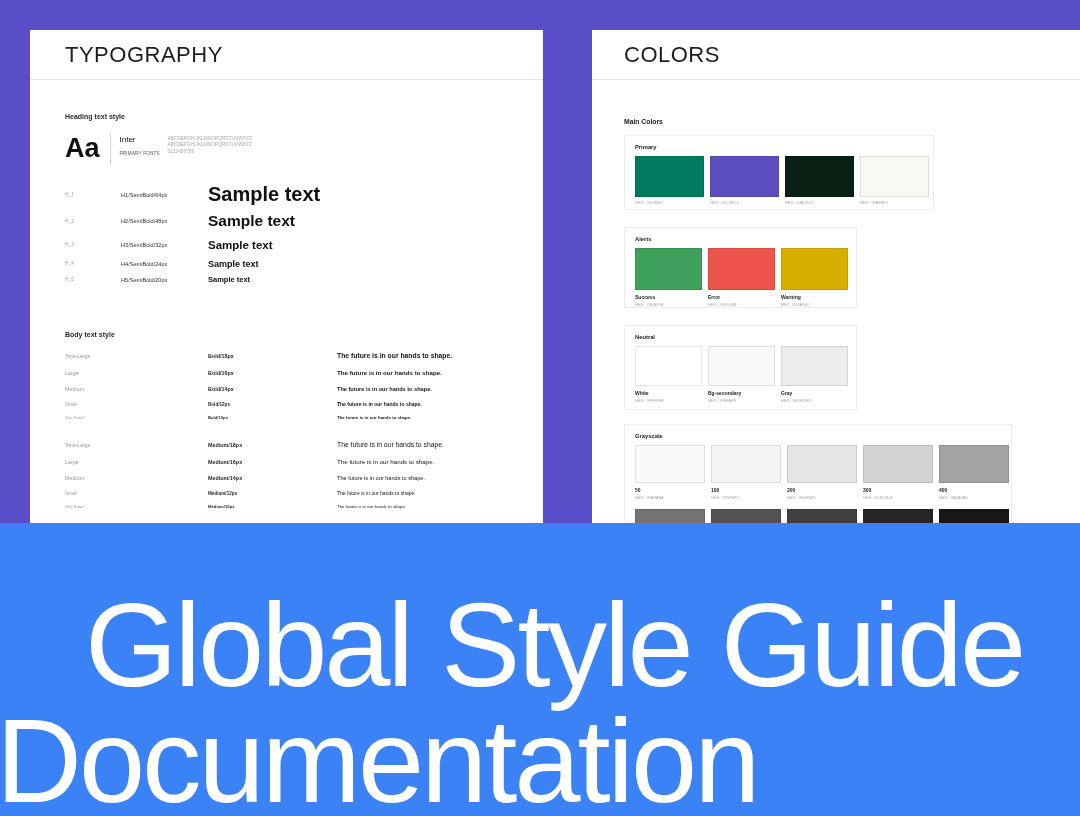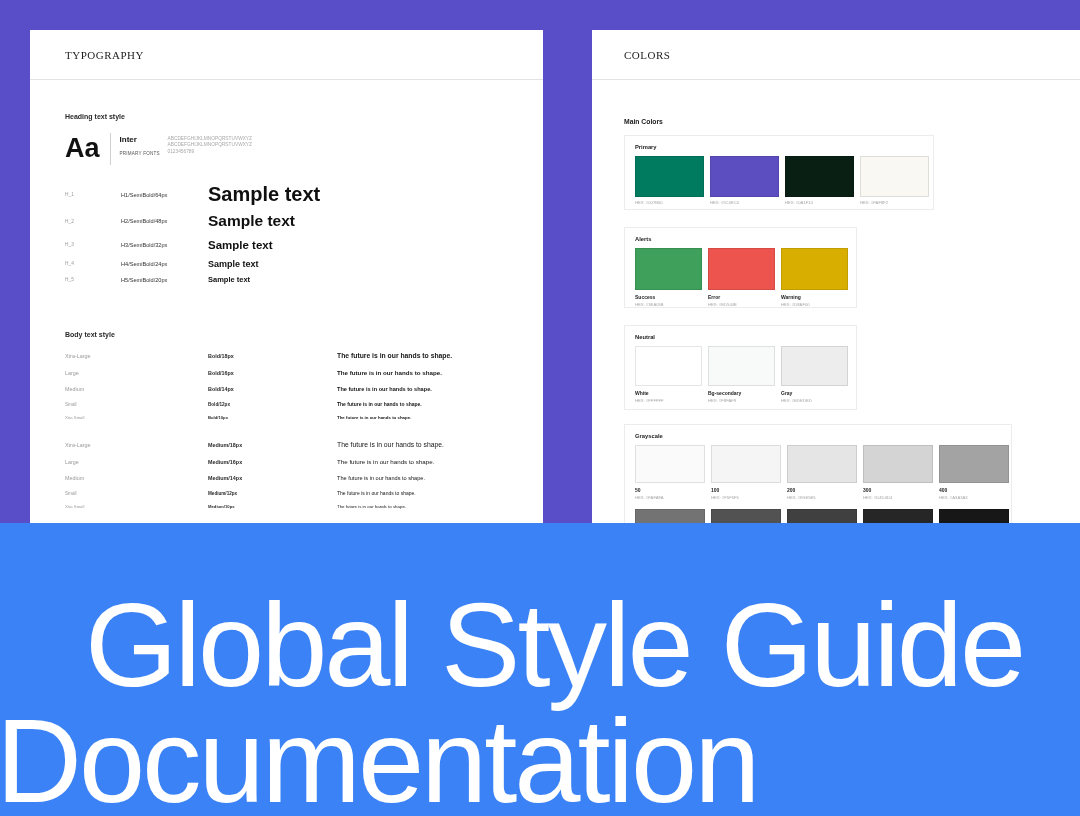--- a/index.html
+++ b/index.html
@@ -4,33 +4,33 @@
 <style>
   * { margin:0; padding:0; box-sizing:border-box; }
   html,body { width:1080px; height:816px; overflow:hidden; }
   body { font-family:"Liberation Sans","DejaVu Sans",sans-serif; background:#5A4EC8; position:relative; }
 
   .panel { position:absolute; top:30px; background:#ffffff; height:730px; }
   .panel-left  { left:30px;  width:513px; }
   .panel-right { left:592px; width:507px; }
 
   .panel-header { height:50px; display:flex; align-items:center; border-bottom:1px solid #e3e3e3; }
-  .panel-title { font-size:11px; font-weight:500; letter-spacing:.5px; color:#1d1d1f;font-family:Liberation Serif, serif; }
+  .panel-title { font-size:22px; font-weight:500; letter-spacing:.5px; color:#1d1d1f; }
   .panel-left  .panel-header { padding-left:35px; }
   .panel-right .panel-header { padding-left:32px; }
 
   
   .t-body { padding:0 30px 0 35px; }
   .section-label { margin-top:33px; font-size:7px; font-weight:700; color:#2a2a2a; }
 
   .specimen { margin-top:13px; display:flex; align-items:flex-start; }
   .aa { font-size:27px; font-weight:700; color:#111; line-height:30px; }
   .spec-divider { width:1px; height:32px; background:#cfcfcf; margin:0 9px 0 10px; }
   .font-meta { padding-top:2px; width:44px; }
-  .font-name { font-size:8px; font-weight:700; color:#111; }
+  .font-name { font-size:8px; font-weight:400; color:#111; }
   .font-role { margin-top:7px; font-size:4.6px; letter-spacing:.2px; color:#555; }
   .alphabet { padding-top:3px; margin-left:4px; color:#a9a9a9; font-size:4.8px; line-height:6.4px; }
 
   .h-row { display:flex; align-items:center; }
   .h-ref  { width:56px; font-size:4.8px; color:#9a9a9a; flex:none; }
   .h-spec { width:87px; font-size:5.6px; color:#333; flex:none; }
   .h-sample { color:#101010; font-weight:600; white-space:nowrap; }
   .hr0 { margin-top:16px; height:27px; } .hr0 .h-sample{ font-size:20px; }
   .hr1 { height:26px; } .hr1 .h-sample{ font-size:15.5px; }
   .hr2 { height:21px; } .hr2 .h-sample{ font-size:11.5px; }

